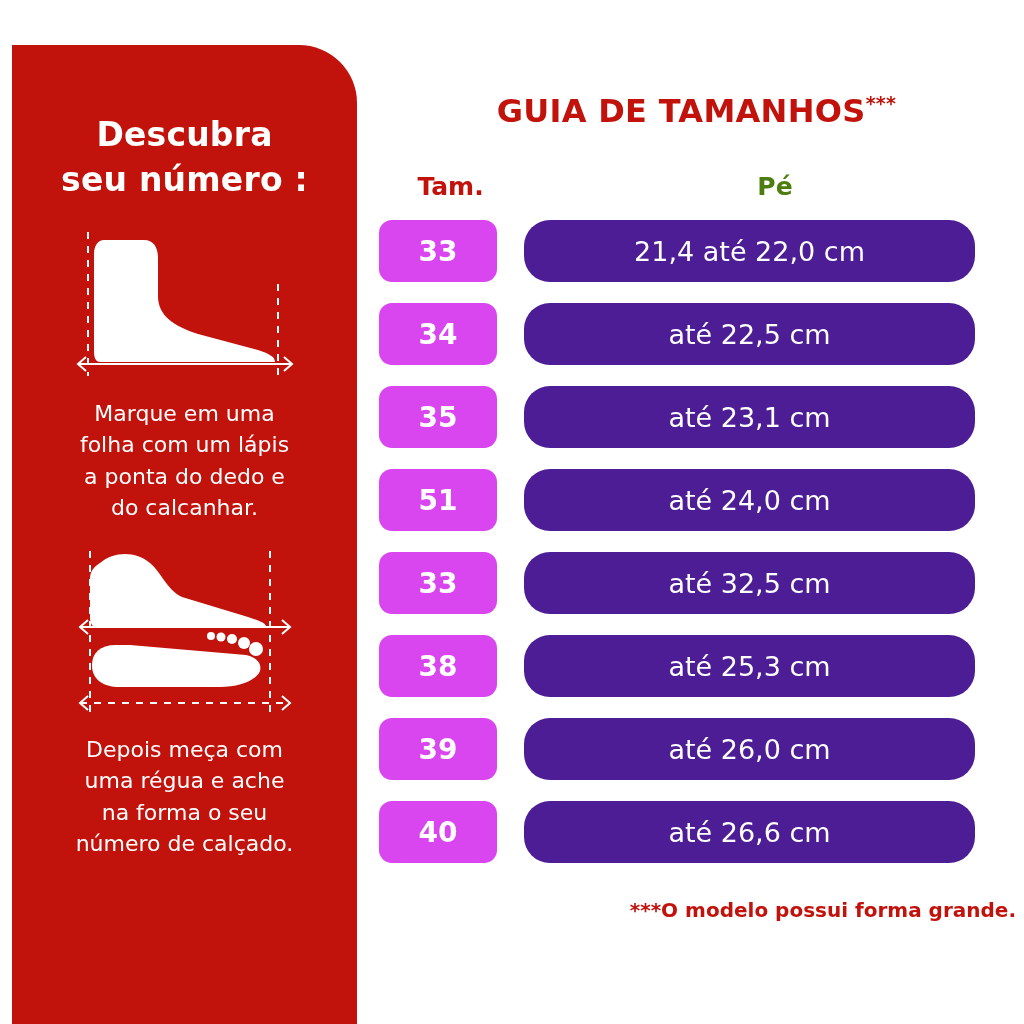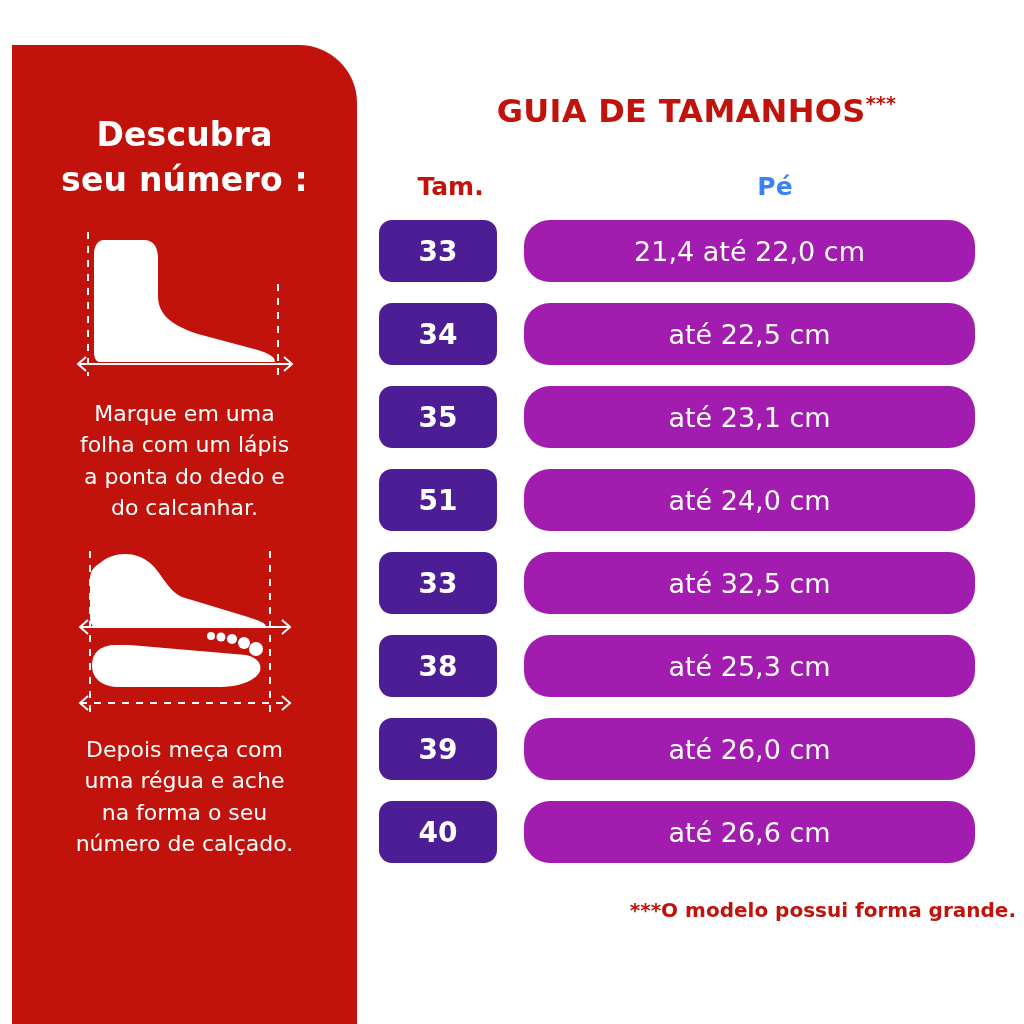--- a/index.html
+++ b/index.html
@@ -80,55 +80,55 @@
     margin-left: 22px;
     text-align: center;
     color: #c1130c;
     font-size: 25px;
     font-weight: 600;
   }
   .hdr-pe {
     flex: 1;
     text-align: center;
     margin-right: 18px;
-    color: #3b82f6;
+    color: #4d7c0f;
     font-size: 25px;
     font-weight: 600;
   }
 
   .table {
     position: absolute;
     top: 220px; left: 0;
     width: 679px;
   }
   .row {
     display: flex;
     align-items: center;
     height: 62px;
     margin-bottom: 21px;
   }
   .cell-size {
     width: 118px;
     margin-left: 22px;
     height: 62px;
-    background: #4c1d95;
+    background: #d946ef;
     border-radius: 13px;
     color: #ffffff;
     font-size: 28px;
     font-weight: 600;
     display: flex;
     align-items: center;
     justify-content: center;
   }
   .cell-foot {
     margin-left: 27px;
     flex: 1;
     margin-right: 61px;
     height: 62px;
-    background: #a21caf;
+    background: #4c1d95;
     border-radius: 26px;
     color: #ffffff;
     font-size: 27px;
     font-weight: 500;
     display: flex;
     align-items: center;
     justify-content: center;
   }
   .footnote {
     position: absolute;

